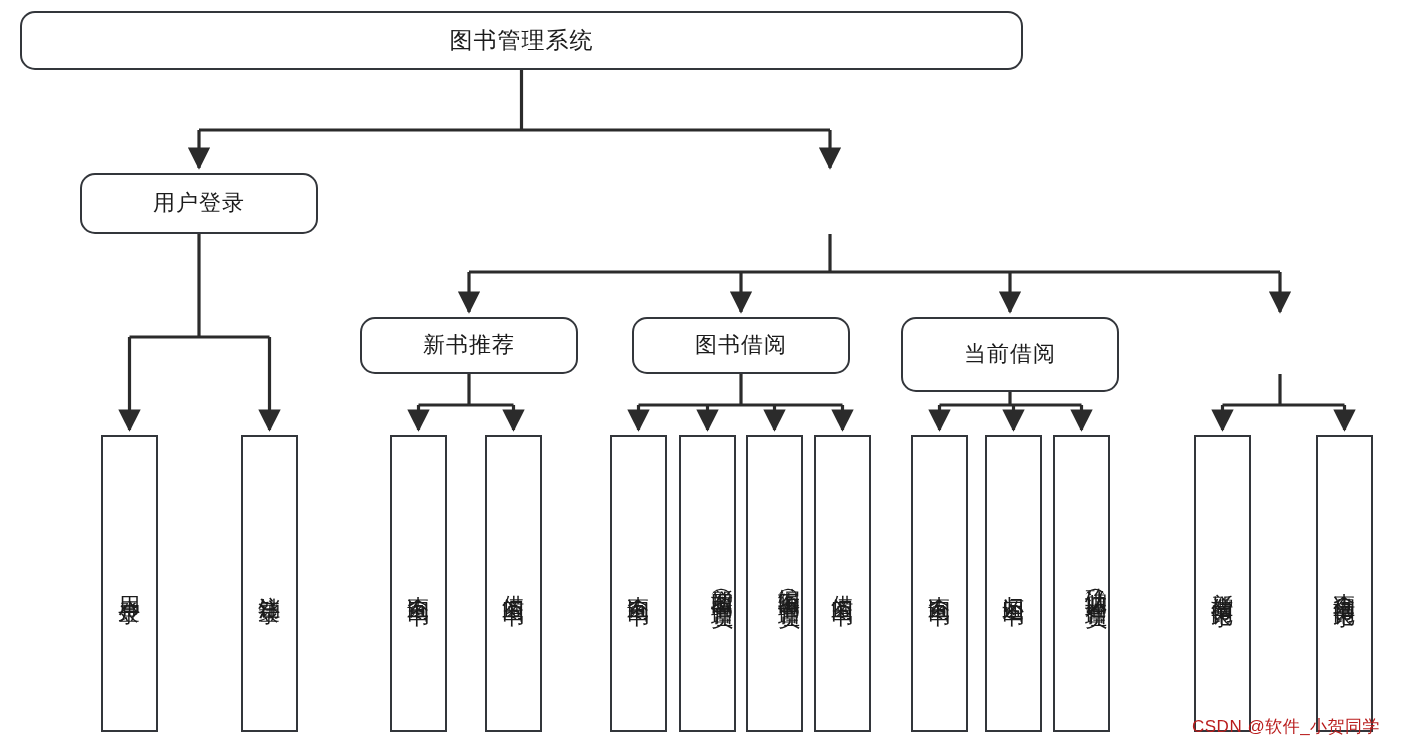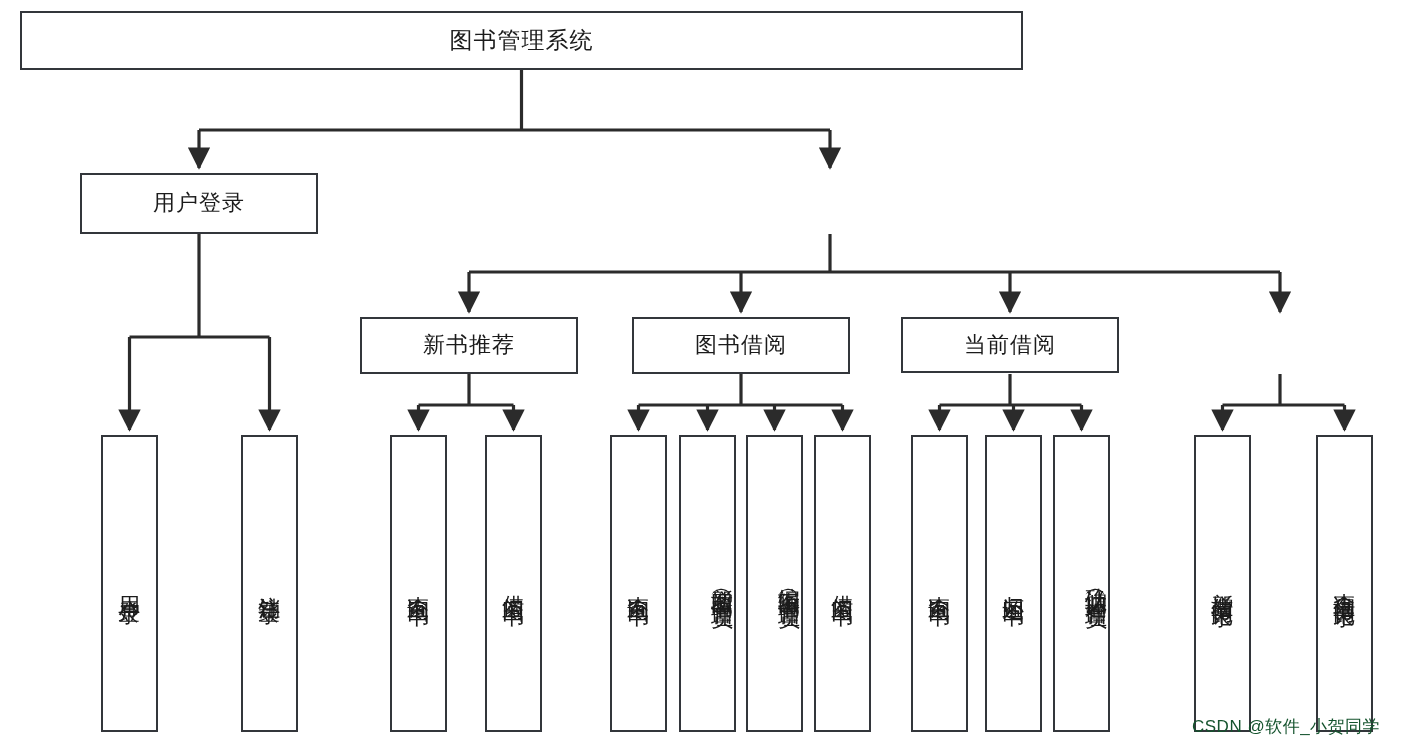--- a/index.html
+++ b/index.html
@@ -35,20 +35,21 @@
     display: flex;
     align-items: center;
     justify-content: center;
     color: #1b1b1b;
   }
   .node.horiz {
     font-size: 22px;
     letter-spacing: 1px;
     line-height: 1.1;
     white-space: nowrap;
+    border-radius: 15px;
   }
   .node.vert {
     font-size: 22px;
     line-height: 1.06;
     writing-mode: vertical-rl;
     text-orientation: upright;
     letter-spacing: 3px;
     padding: 4px 0;
   }
   .node.vert > span {
@@ -56,21 +57,21 @@
     text-orientation: upright;
     white-space: nowrap;
     display: block;
   }
   .node.root {
     font-size: 23px;
   }
   .watermark {
     position: absolute;
     font-size: 17px;
-    color: #14532d;
+    color: #b91c1c;
     letter-spacing: 0.5px;
     white-space: nowrap;
     user-select: none;
   }
 </style>
 </head>
 <body>
 
 <div id="diagram-root">
 
@@ -131,21 +132,21 @@
   <div class="node horiz" style="left:80px; top:173px; width:238px; height:61px;">
     <span>用户登录</span>
   </div>
 
   <div class="node horiz" style="left:360px; top:317px; width:218px; height:57px;text-align:right;">
     <span>新书推荐</span>
   </div>
   <div class="node horiz" style="left:632px; top:317px; width:218px; height:57px;">
     <span>图书借阅</span>
   </div>
-  <div class="node horiz" style="left:901px; top:317px; width:218px; height:56px;">
+  <div class="node horiz" style="left:901px; top:317px; width:218px; height:75px;">
     <span>当前借阅</span>
   </div>
 
   <div class="node vert" style="left:101px; top:435px; width:57px; height:297px;">
     <span>用户登录</span>
   </div>
   <div class="node vert" style="left:241px; top:435px; width:57px; height:297px;">
     <span>注销登录</span>
   </div>
   <div class="node vert" style="left:390px; top:435px; width:57px; height:297px;">

